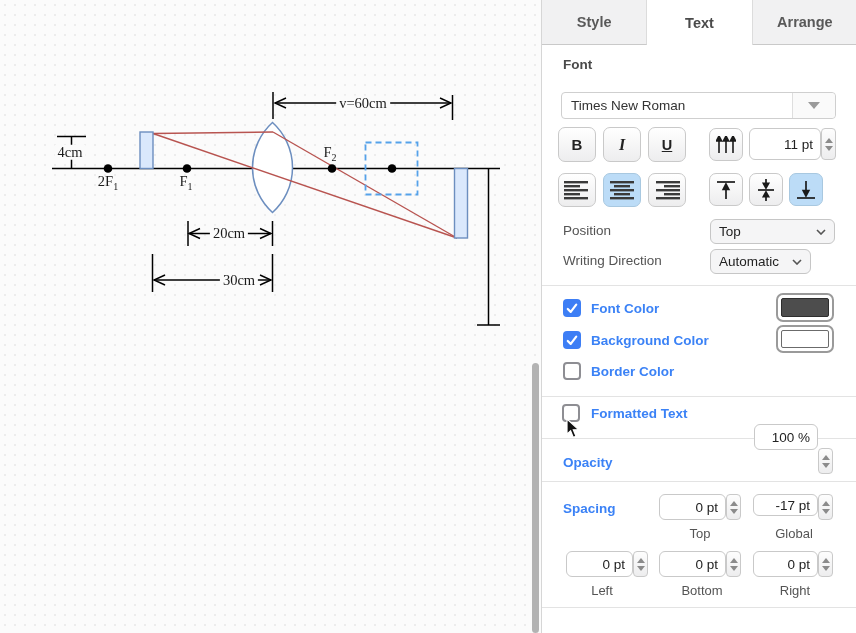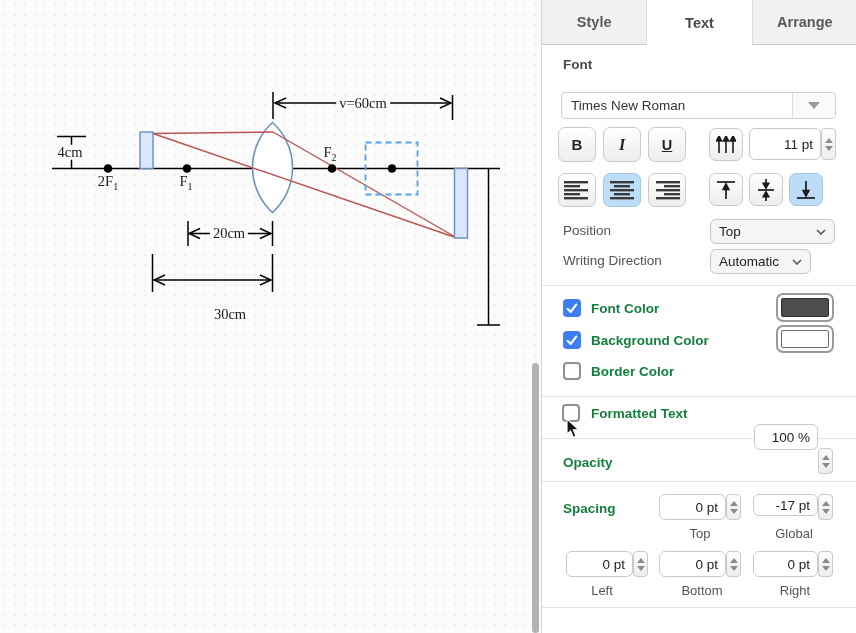--- a/index.html
+++ b/index.html
@@ -44,21 +44,21 @@
   .tab {
     flex:1; display:flex; align-items:center; justify-content:center;
     background:#f1f1f2; border-bottom:1px solid #c9c9c9; border-right:1px solid #dcdcdc;
     font-weight:700; font-size:14.5px; color:#595959; cursor:default;
   }
   .tab:last-child { border-right:none; }
   .tab.active { background:#fff; border-bottom:none; color:#4a4a4a; }
 
   .sec-heading { position:absolute; font-weight:700; color:#4a4a4a; font-size:13.5px; }
   .plabel { position:absolute; color:#545454; font-size:13.5px; }
-  .plabel.bold { font-weight:700; color:#15803d; }
+  .plabel.bold { font-weight:700; color:#3b82f6; }
   .sep { position:absolute; left:0; width:315px; border-top:1px solid #e3e3e3; }
 
   .font-select {
     position:absolute; left:19px; top:92px; width:275px; height:27px;
     border:1px solid #cfcfcf; border-radius:4px; background:#fff; display:flex; align-items:center;
   }
   .font-select .fname { flex:1; padding-left:9px; color:#333; font-size:13.5px; }
   .font-select .dd-btn {
     width:43px; height:100%; border-left:1px solid #dedede; display:flex; align-items:center; justify-content:center;
     background:#fafafa; border-radius:0 4px 4px 0;
@@ -170,21 +170,21 @@
     <span>2F</span><sub>1</sub>
   </div>
   <div class="diagram-label" style="left:186px; top:183px;">
     <span>F</span><sub>1</sub>
   </div>
   <div class="diagram-label" style="left:330px; top:154px;">
     <span>F</span><sub>2</sub>
   </div>
   <div class="diagram-label cut" style="left:363px; top:103px;">v=60cm</div>
   <div class="diagram-label cut" style="left:229px; top:233px;">20cm</div>
-  <div class="diagram-label cut" style="left:230px; top:280px;margin-top:34px;">30cm</div>
+  <div class="diagram-label cut" style="left:239px; top:280px;">30cm</div>
 
   <div class="scrollbar-thumb"></div>
 </div>
 
 <div class="panel">
 
   <div class="tabs">
     <div class="tab">Style</div>
     <div class="tab active">Text</div>
     <div class="tab">Arrange</div>

